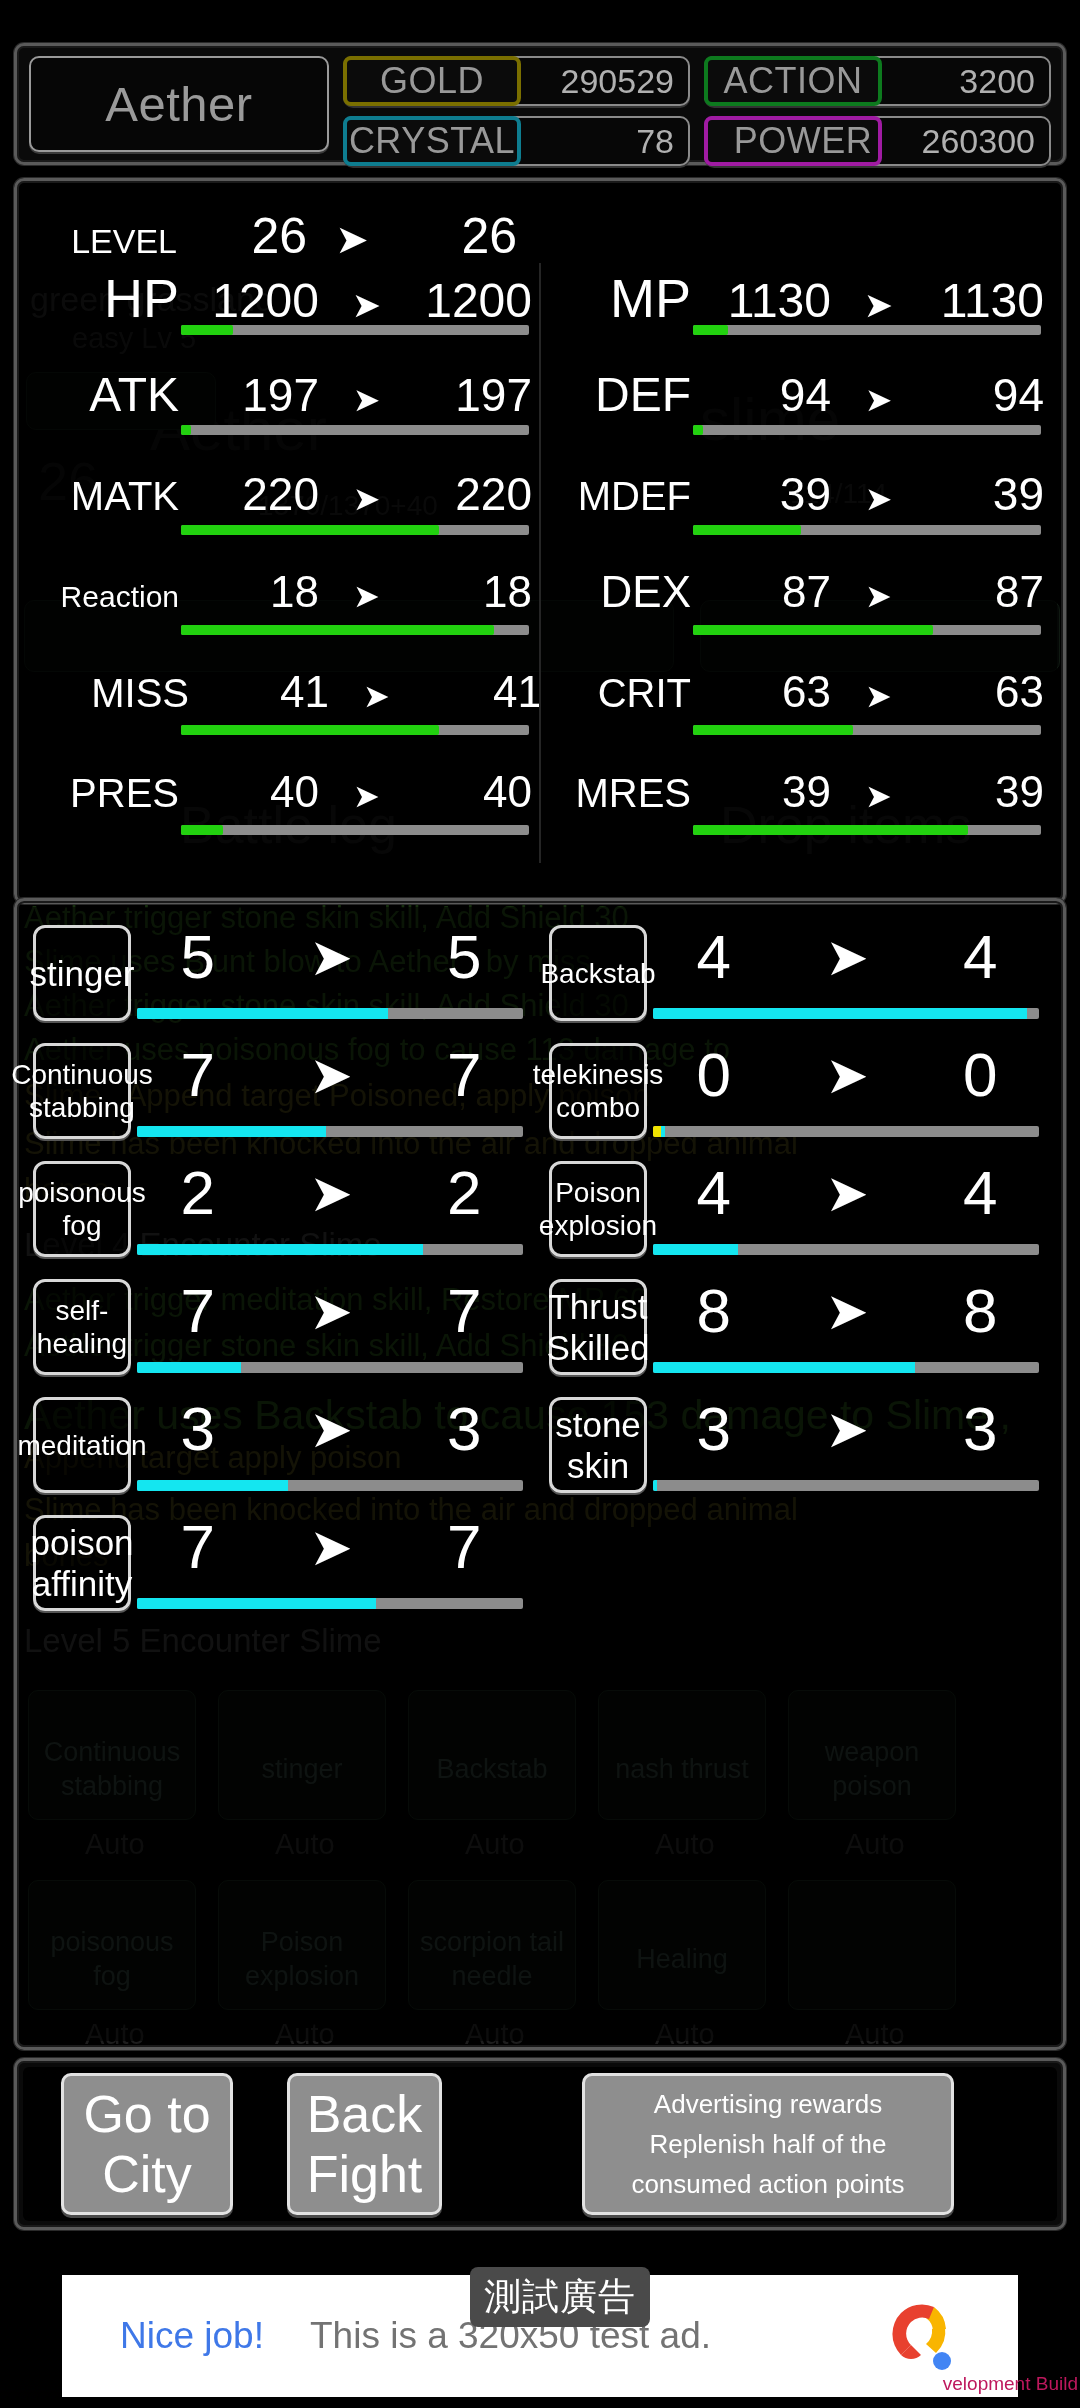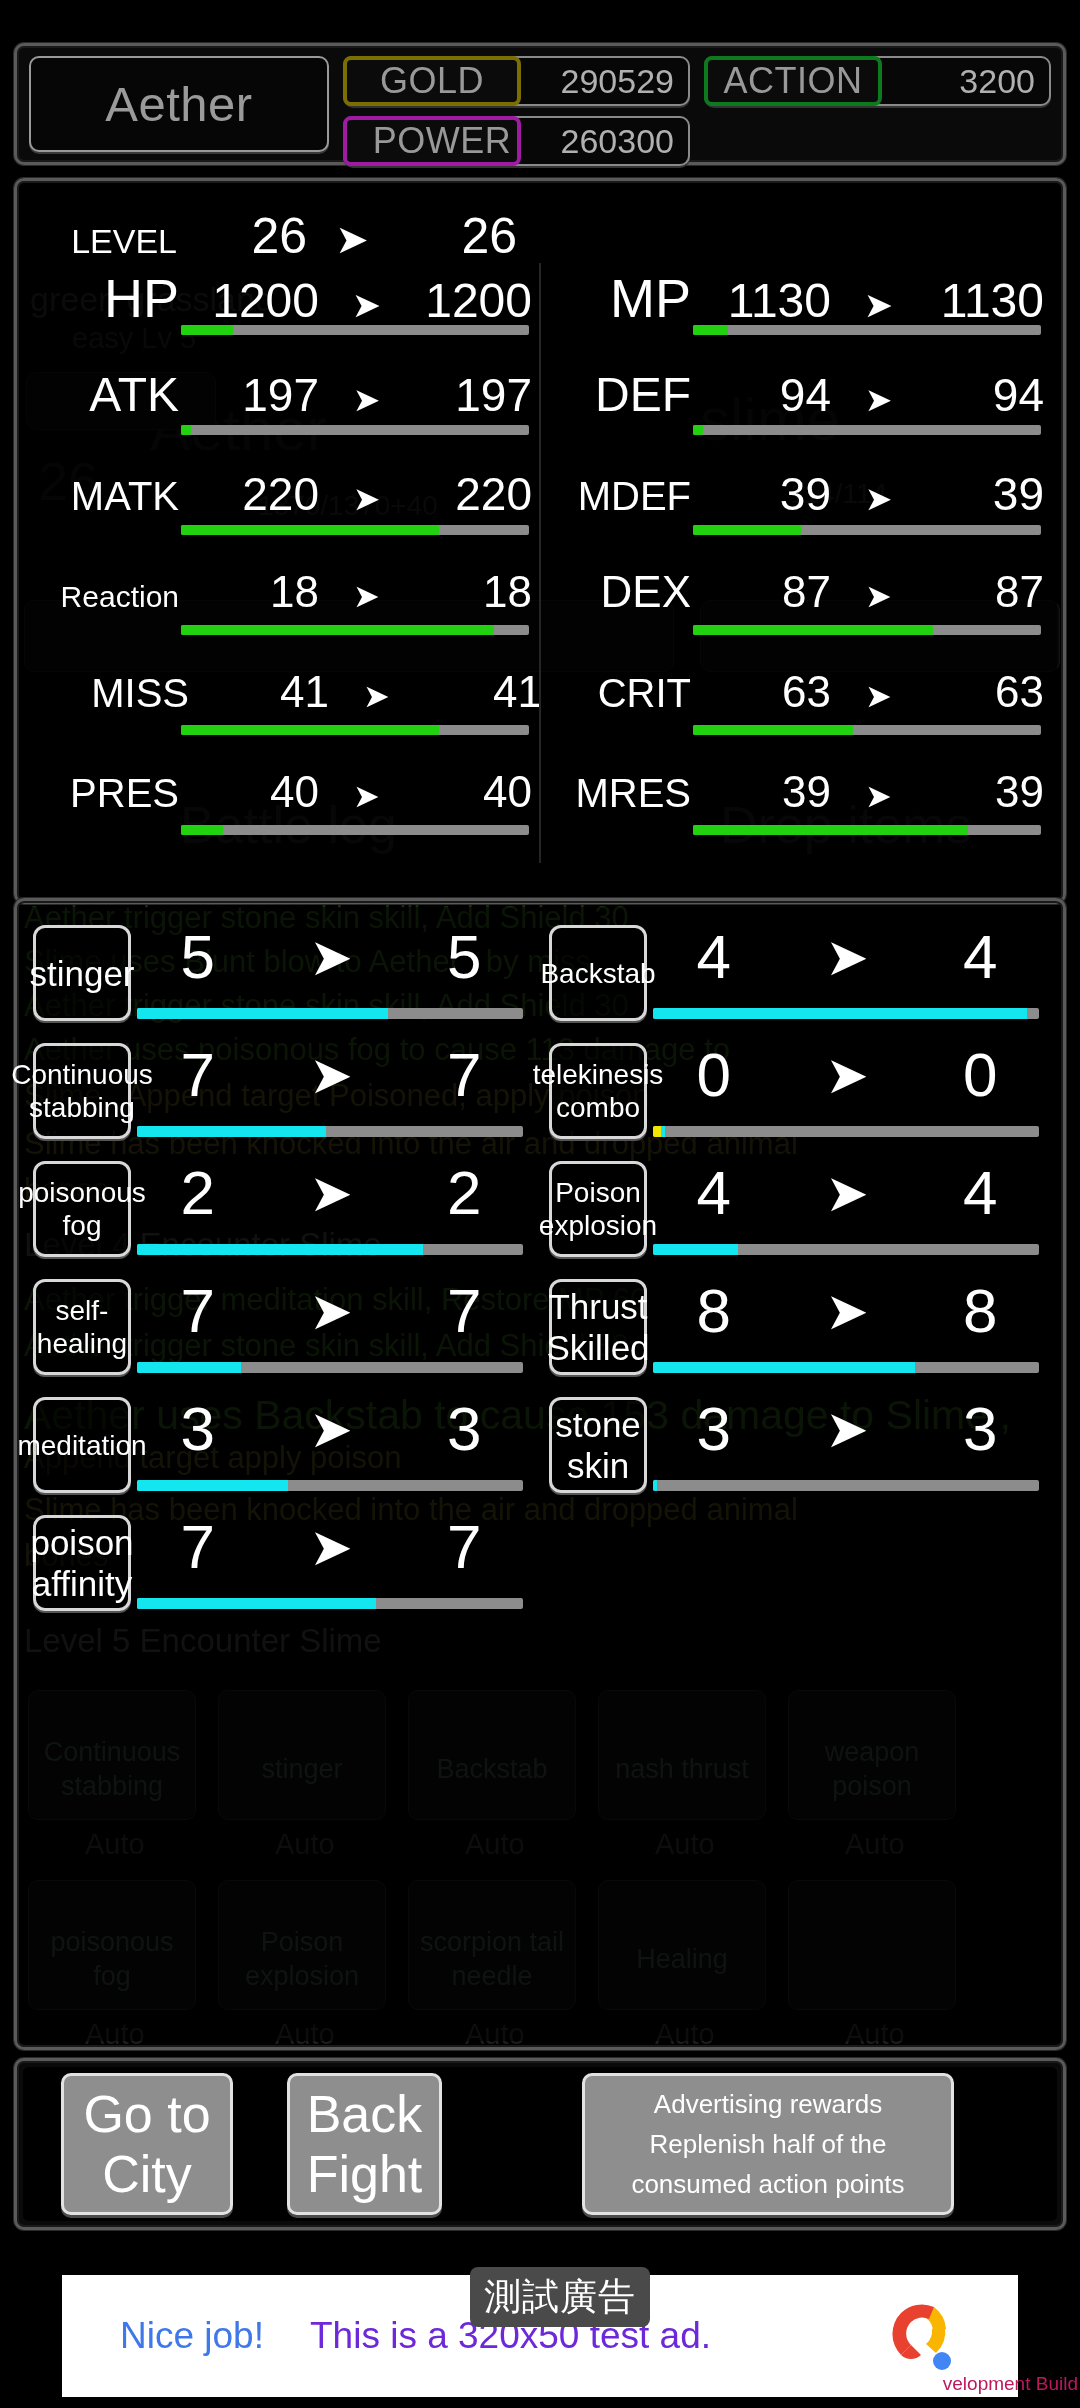--- a/index.html
+++ b/index.html
@@ -118,21 +118,21 @@
   #btn-city { width:172px; height:142px; font-size:52px; line-height:60px; margin-left:26px; }
   #btn-fight { width:155px; height:142px; font-size:52px; line-height:60px; margin-left:54px; }
   #btn-ad { width:372px; height:142px; font-size:26px; line-height:40px; margin-left:140px; padding:0 10px; }
 
   
   #ad {
     position:absolute; left:62px; top:2275px; width:956px; height:122px;
     background:#fff; z-index:20; display:flex; align-items:center;
   }
   #ad-nice { position:absolute; left:58px; color:#3f78e8; font-size:37px; }
-  #ad-text { position:absolute; left:248px; color:#6d28d9; font-size:37px; }
+  #ad-text { position:absolute; left:248px; color:#737373; font-size:37px; }
   #ad-badge {
     position:absolute; left:408px; top:-8px; background:#4a4a4a; color:#fff;
     font-size:37px; padding:5px 14px; border-radius:8px; letter-spacing:1px;
   }
   #ad-logo { position:absolute; right:62px; top:26px; width:66px; height:72px; }
   #ad-dev { position:absolute; right:-60px; bottom:2px; color:#be185d; font-size:19px; }
 </style>
 </head>
 <body>
 
@@ -217,20 +217,28 @@
         </div>
         <div class="res-cell">
           <div class="res-key" style="border-color:#0d7a1e;">
             <span>ACTION</span>
           </div>
           <div class="res-val">
             <span>3200</span>
           </div>
         </div>
         <div class="res-cell">
+          <div class="res-key" style="border-color:#0e7d90;">
+            <span>CRYSTAL</span>
+          </div>
+          <div class="res-val">
+            <span>78</span>
+          </div>
+        </div>
+        <div class="res-cell">
           <div class="res-key" style="border-color:#a01ba3;padding-left:20px;">
             <span>POWER</span>
           </div>
           <div class="res-val">
             <span>260300</span>
           </div>
         </div>
       </div>
     </div>
   </div>

